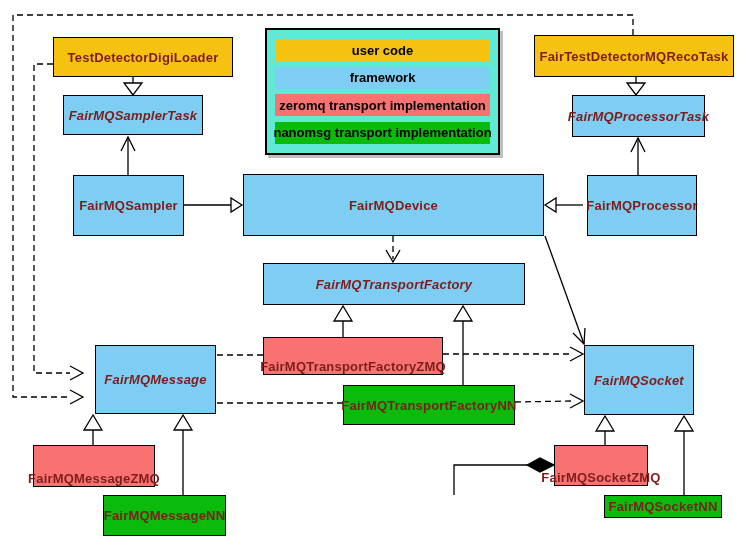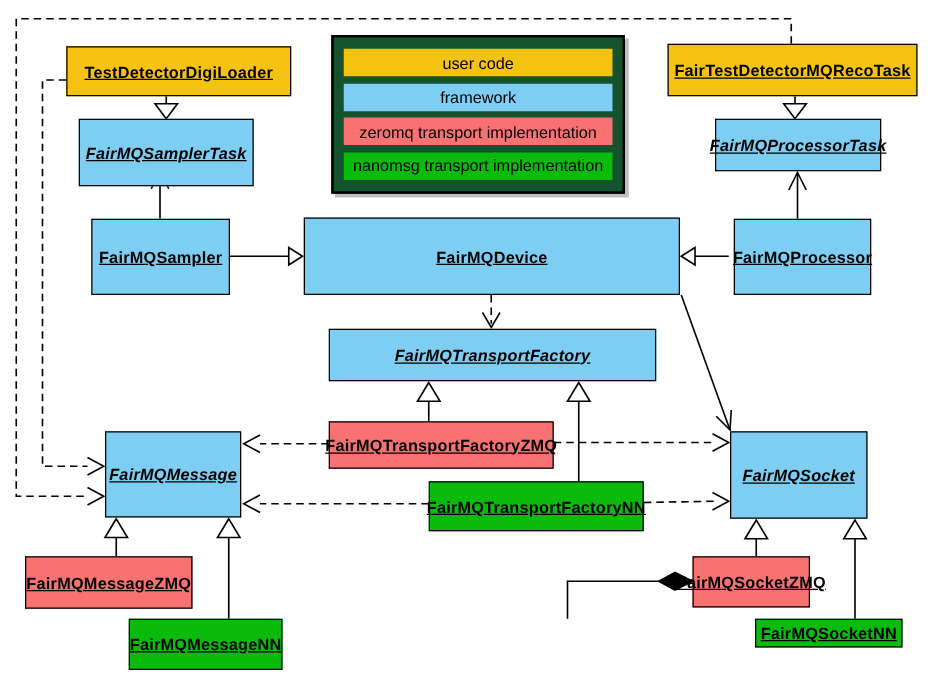--- a/index.html
+++ b/index.html
@@ -23,43 +23,43 @@
     border: 1.5px solid #000;
     display: flex;
     align-items: center;
     justify-content: center;
     z-index: 2;
     text-align: center;
   }
   .node .lbl {
     font-size: 13px;
     font-weight: 700;
-    color: #000000;
+    color: #7f1d1d;
     letter-spacing: 0.2px;
     white-space: nowrap;
-    text-decoration: underline;
   }
   .node.abstract .lbl { font-style: italic; }
   .cat-user      { background: #F5C211; }
   .cat-framework { background: #7DCEF2; }
-  .cat-zeromq    { background: #F97272; }
+  .cat-zeromq    { background: #F97272; align-items: flex-end; }
   .cat-nanomsg   { background: #0ABB0B; }
   .legend {
     position: absolute;
     left: 265px; top: 28px;
     width: 235px; height: 127px;
     box-sizing: border-box;
-    background: #14532d;
+    background: #5eead4;
     border: 2px solid #000;
     box-shadow: 3px 3px 0 rgba(0,0,0,0.25);
     z-index: 2;
     padding: 9px 8px;
     display: flex;
     flex-direction: column;
     justify-content: space-between;
+    font-weight: bold;
   }
   .legend-bar {
     height: 22px;
     display: flex;
     align-items: center;
     justify-content: center;
   }
   .legend-bar span {
     font-size: 13px;
     color: #000;
@@ -195,21 +195,21 @@
   </div>
 
   <div class="node cat-user" style="left:53px;top:37px;width:180px;height:40px">
     <span class="lbl">TestDetectorDigiLoader</span>
   </div>
 
   <div class="node cat-user" style="left:534px;top:35px;width:200px;height:42px">
     <span class="lbl">FairTestDetectorMQRecoTask</span>
   </div>
 
-  <div class="node cat-framework abstract" style="left:63px;top:95px;width:140px;height:54px">
+  <div class="node cat-framework abstract" style="left:63px;top:95px;width:140px;height:40px">
     <span class="lbl">FairMQSamplerTask</span>
   </div>
 
   <div class="node cat-framework abstract" style="left:572px;top:95px;width:133px;height:42px">
     <span class="lbl">FairMQProcessorTask</span>
   </div>
 
   <div class="node cat-framework" style="left:73px;top:175px;width:111px;height:61px">
     <span class="lbl">FairMQSampler</span>
   </div>
@@ -227,29 +227,29 @@
   </div>
 
   <div class="node cat-zeromq" style="left:263px;top:337px;width:180px;height:38px">
     <span class="lbl">FairMQTransportFactoryZMQ</span>
   </div>
 
   <div class="node cat-nanomsg" style="left:343px;top:385px;width:172px;height:40px">
     <span class="lbl">FairMQTransportFactoryNN</span>
   </div>
 
-  <div class="node cat-framework abstract" style="left:84px;top:345px;width:109px;height:69px">
+  <div class="node cat-framework abstract" style="left:95px;top:345px;width:121px;height:69px">
     <span class="lbl">FairMQMessage</span>
   </div>
 
   <div class="node cat-framework abstract" style="left:584px;top:345px;width:110px;height:70px">
     <span class="lbl">FairMQSocket</span>
   </div>
 
-  <div class="node cat-zeromq" style="left:20px;top:445px;width:134px;height:42px">
+  <div class="node cat-zeromq" style="left:33px;top:445px;width:122px;height:42px">
     <span class="lbl">FairMQMessageZMQ</span>
   </div>
 
   <div class="node cat-nanomsg" style="left:103px;top:495px;width:123px;height:41px">
     <span class="lbl">FairMQMessageNN</span>
   </div>
 
 
   <div class="node cat-zeromq" style="left:554px;top:445px;width:94px;height:41px">
     <span class="lbl">FairMQSocketZMQ</span>

